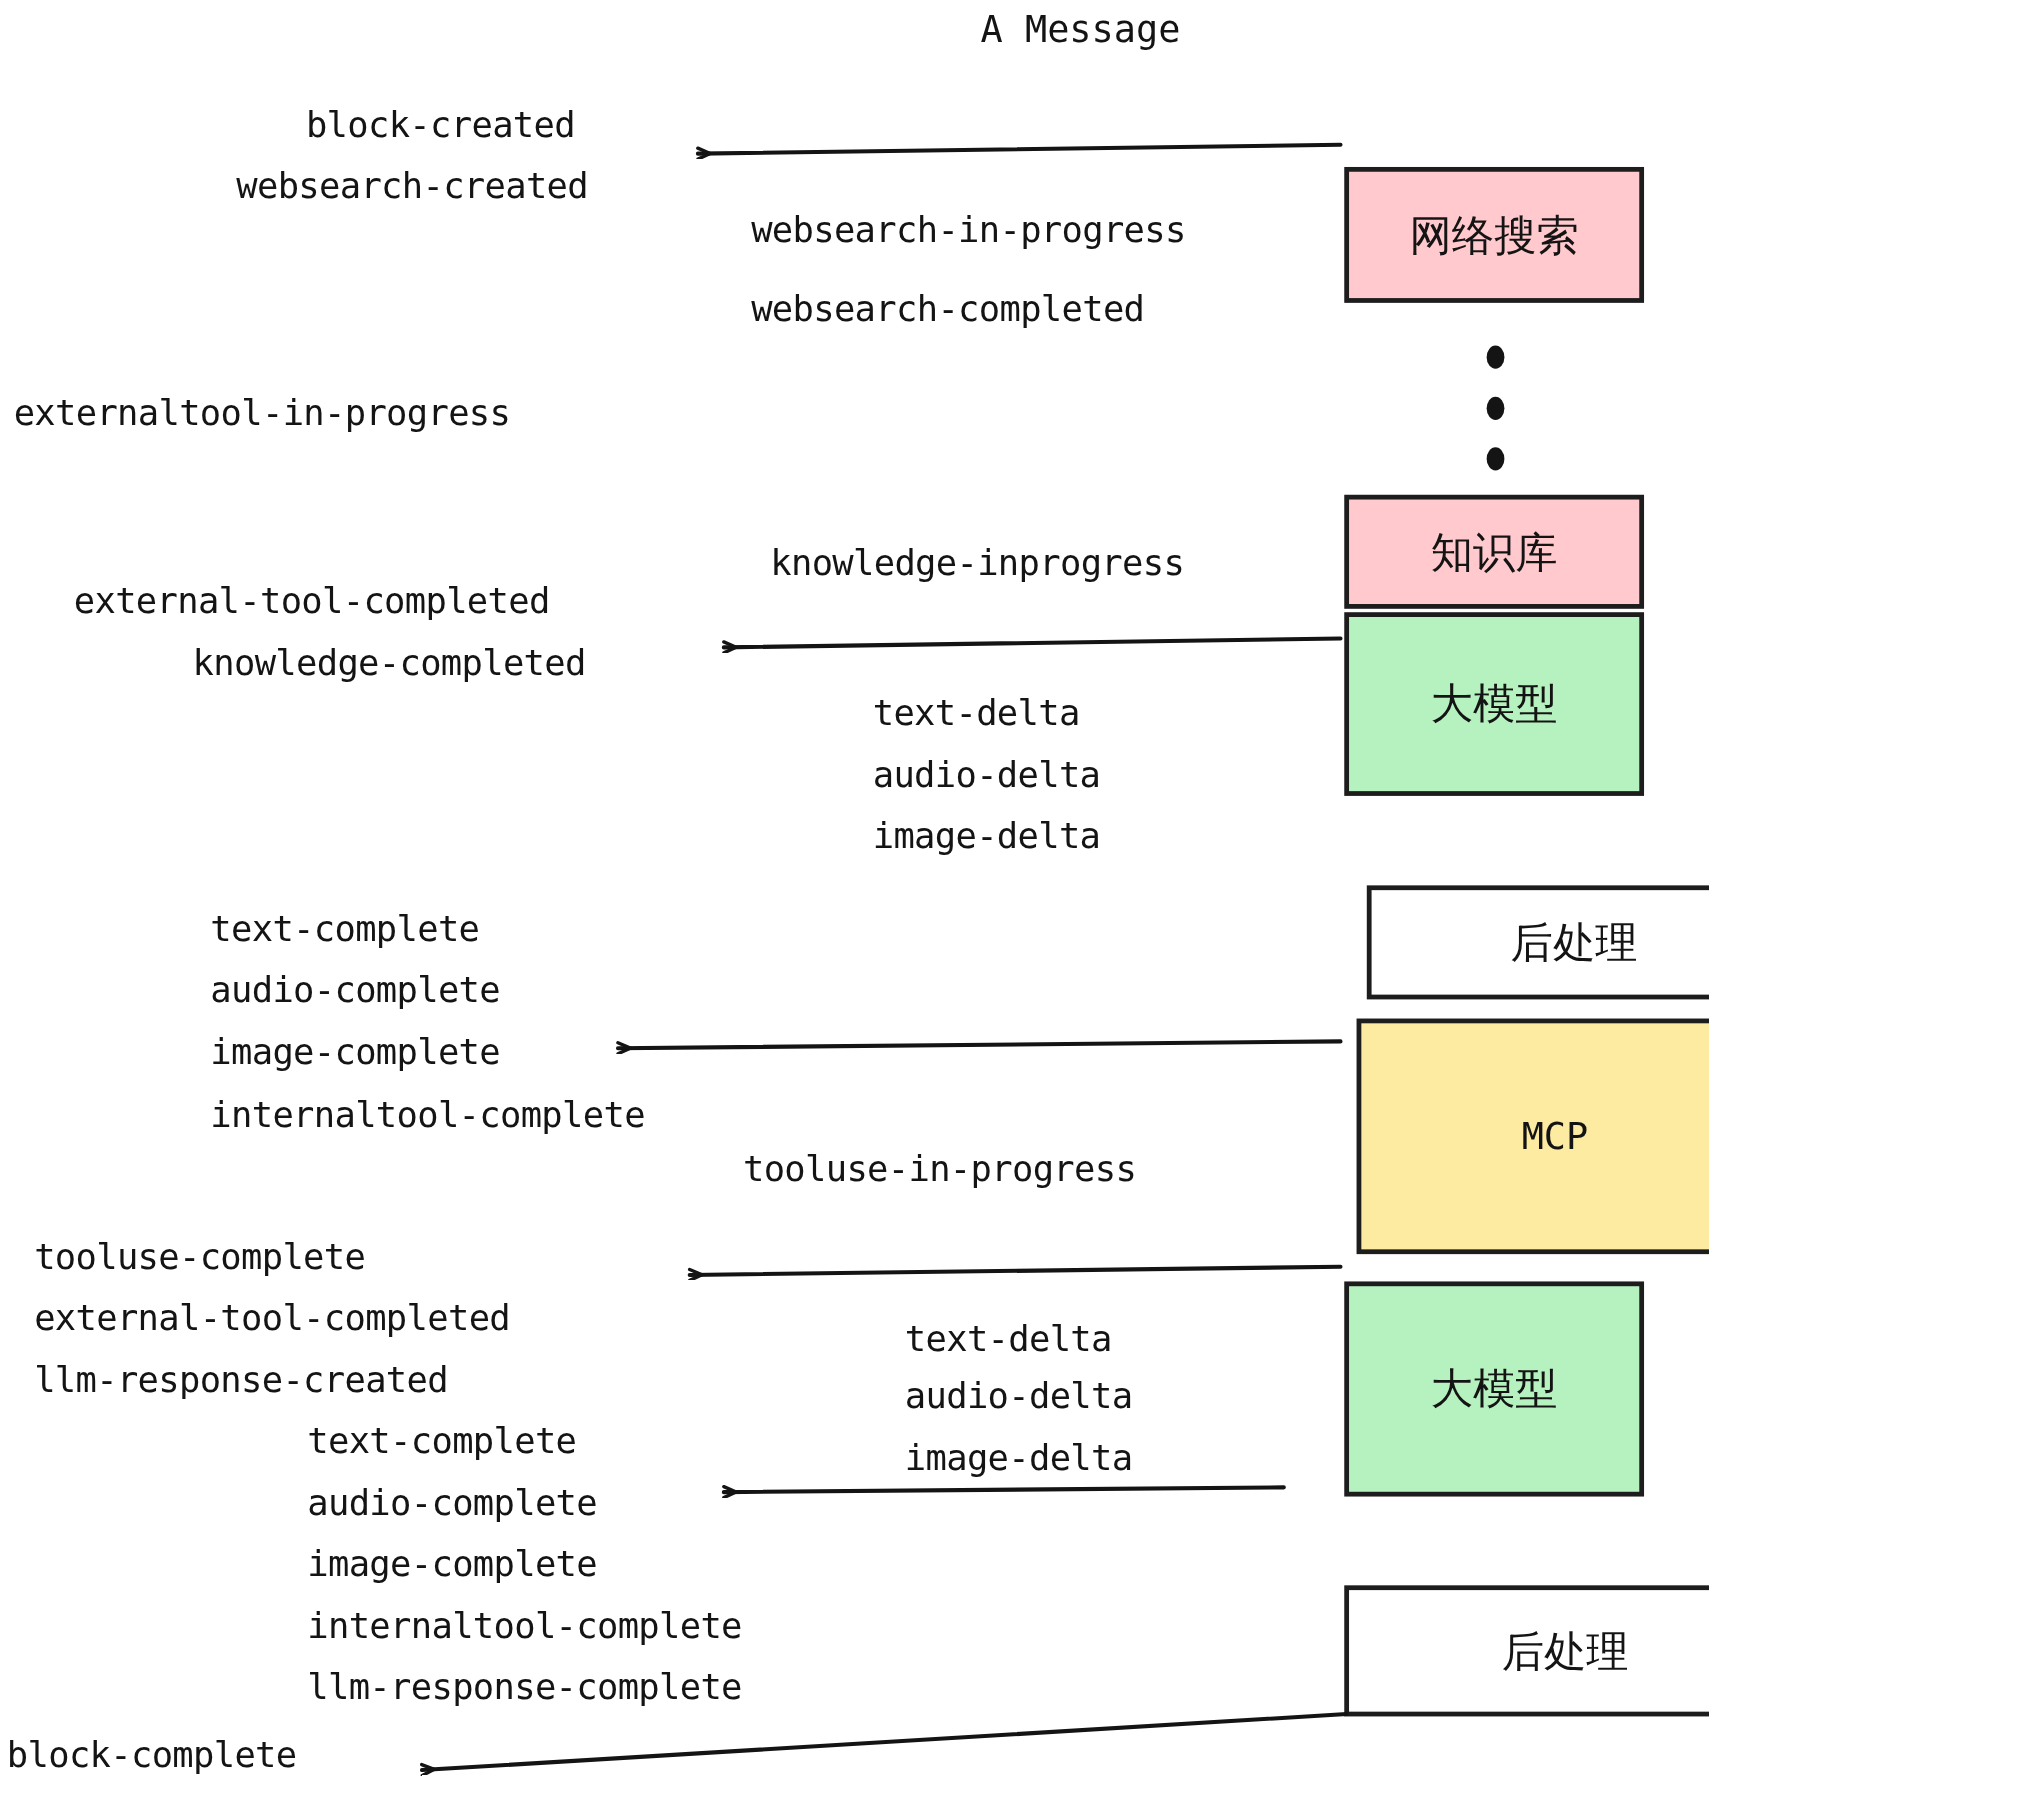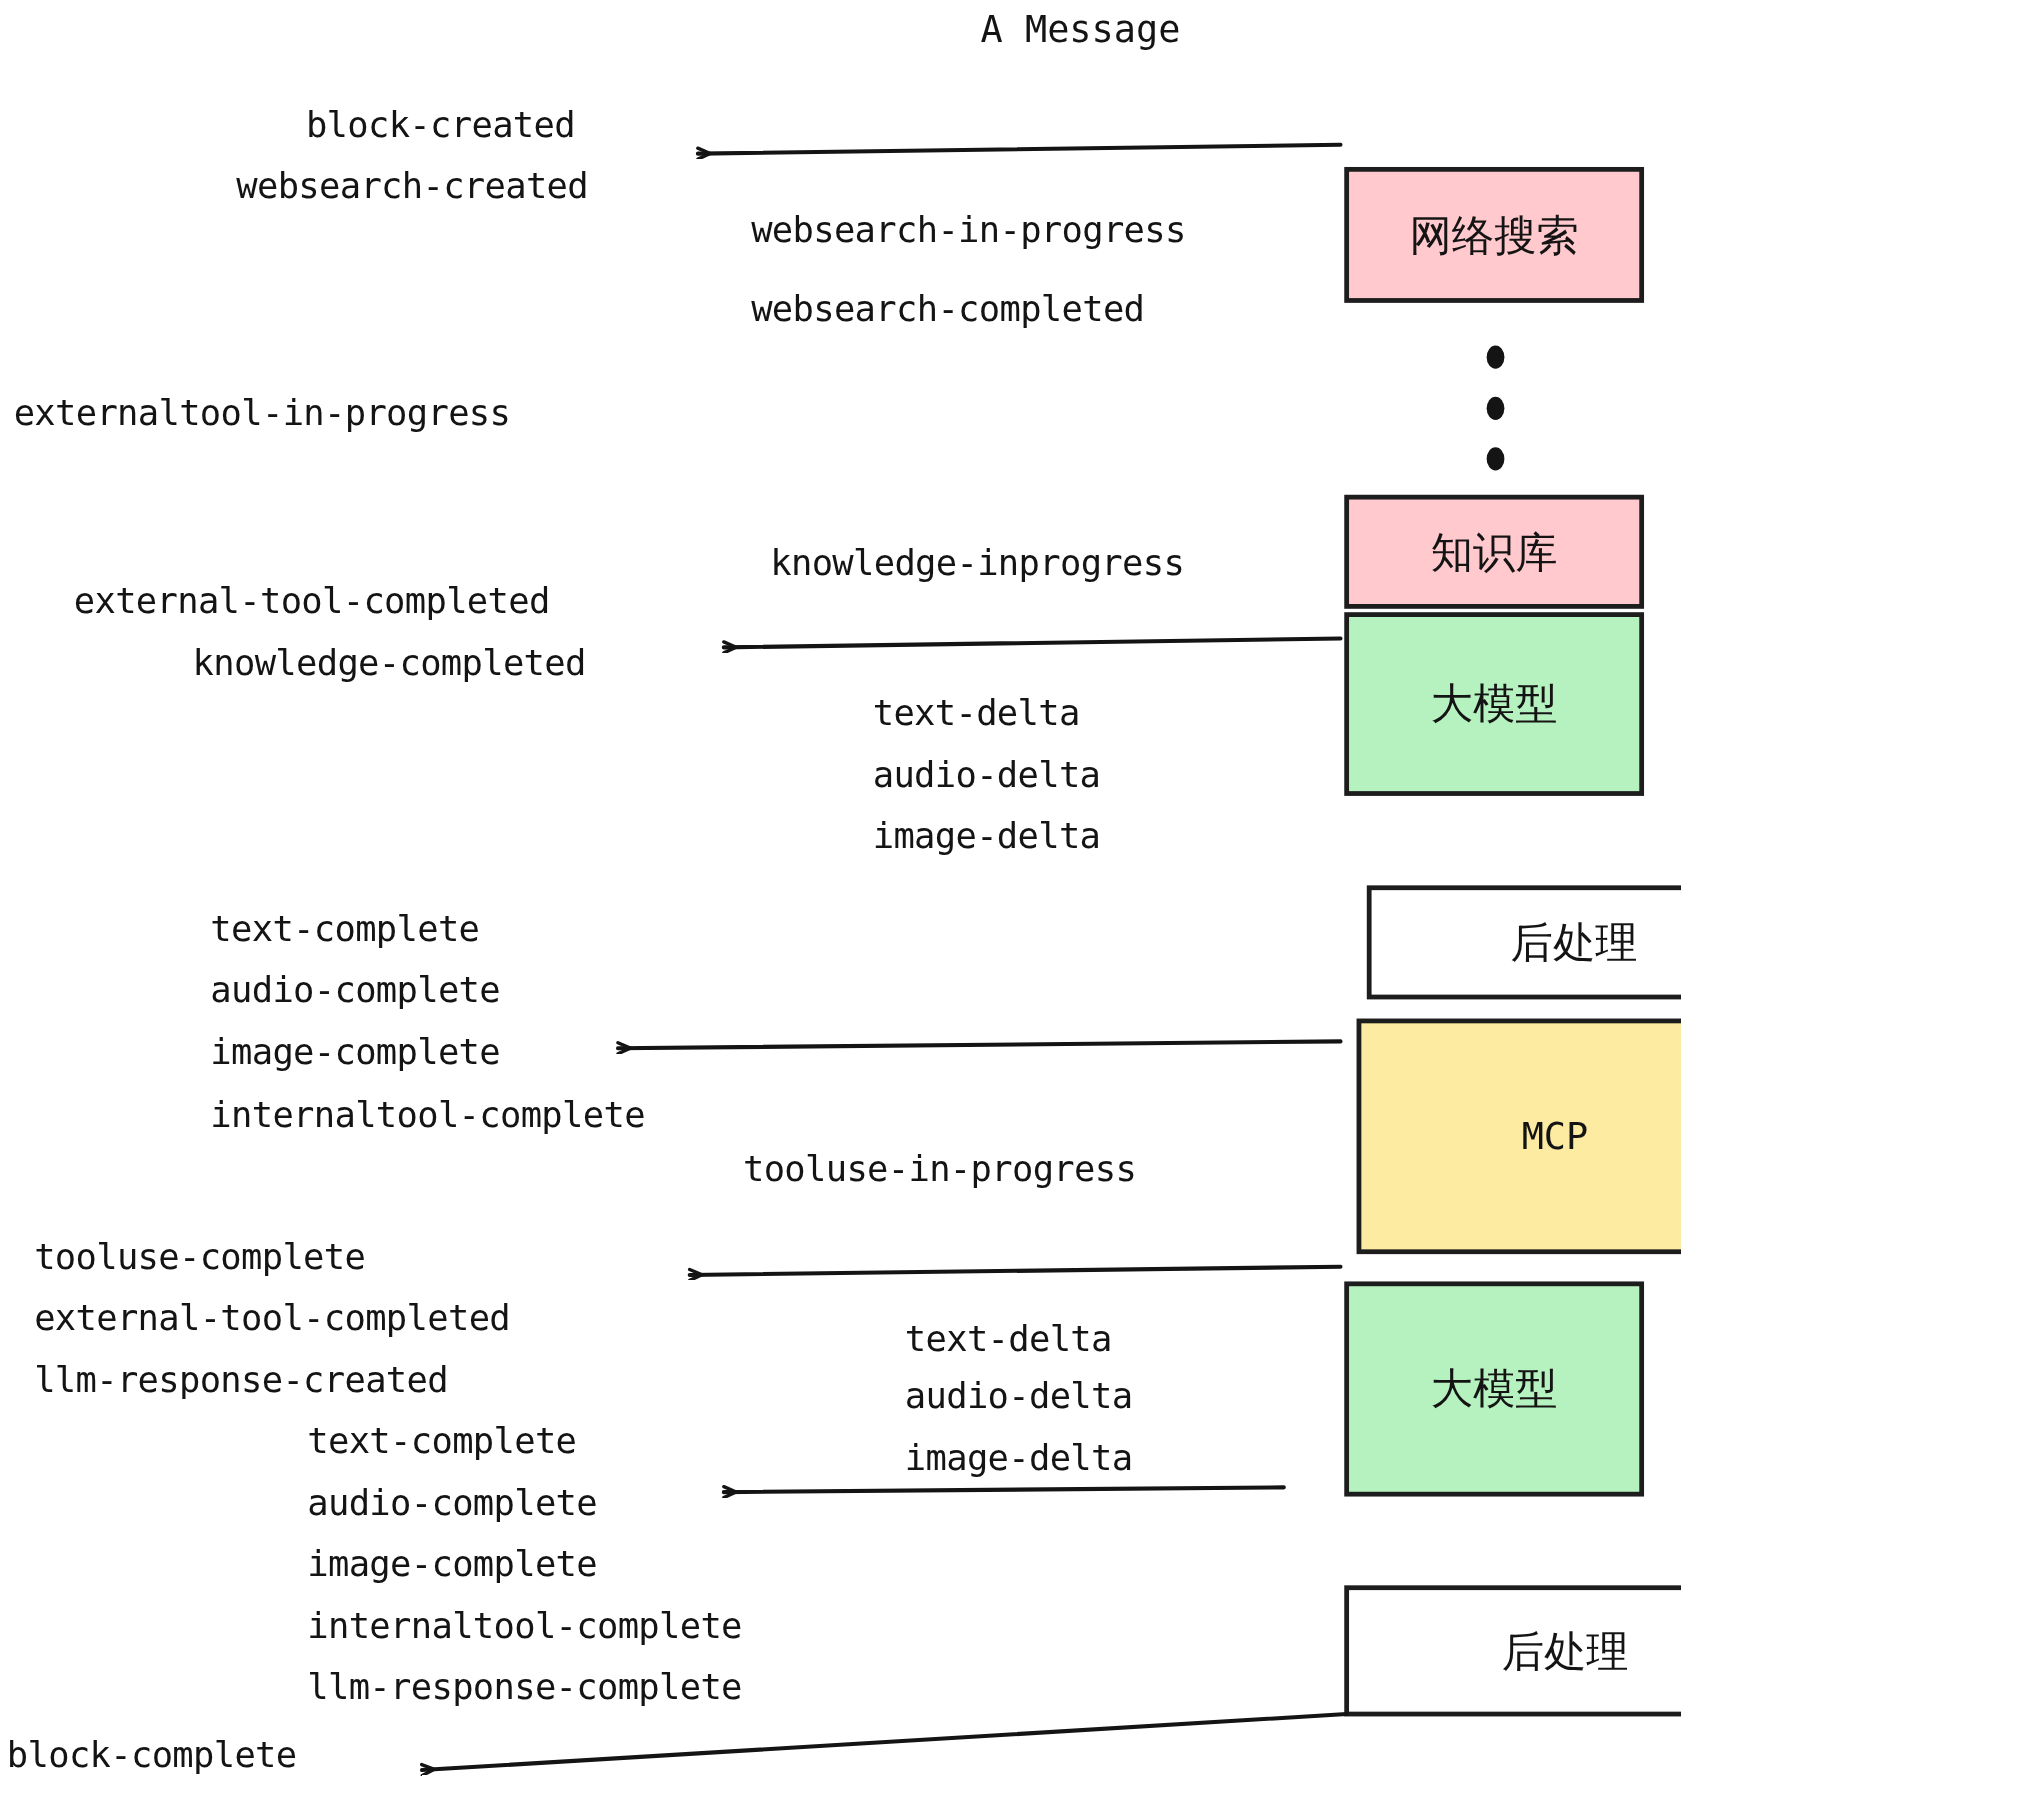--- a/index.html
+++ b/index.html
@@ -7,20 +7,21 @@
     padding: 0;
     background: #ffffff;
   }
   #stage {
     position: relative;
     width: 1681px;
     height: 1796px;
     background: #ffffff;
     overflow: hidden;
     font-family: "DejaVu Sans Mono", monospace;
+    padding-left: 28px;
   }
   svg.layer {
     position: absolute;
     top: 0;
     left: 0;
     width: 2035px;
     height: 1796px;
     overflow: visible;
   }
   .mono {

